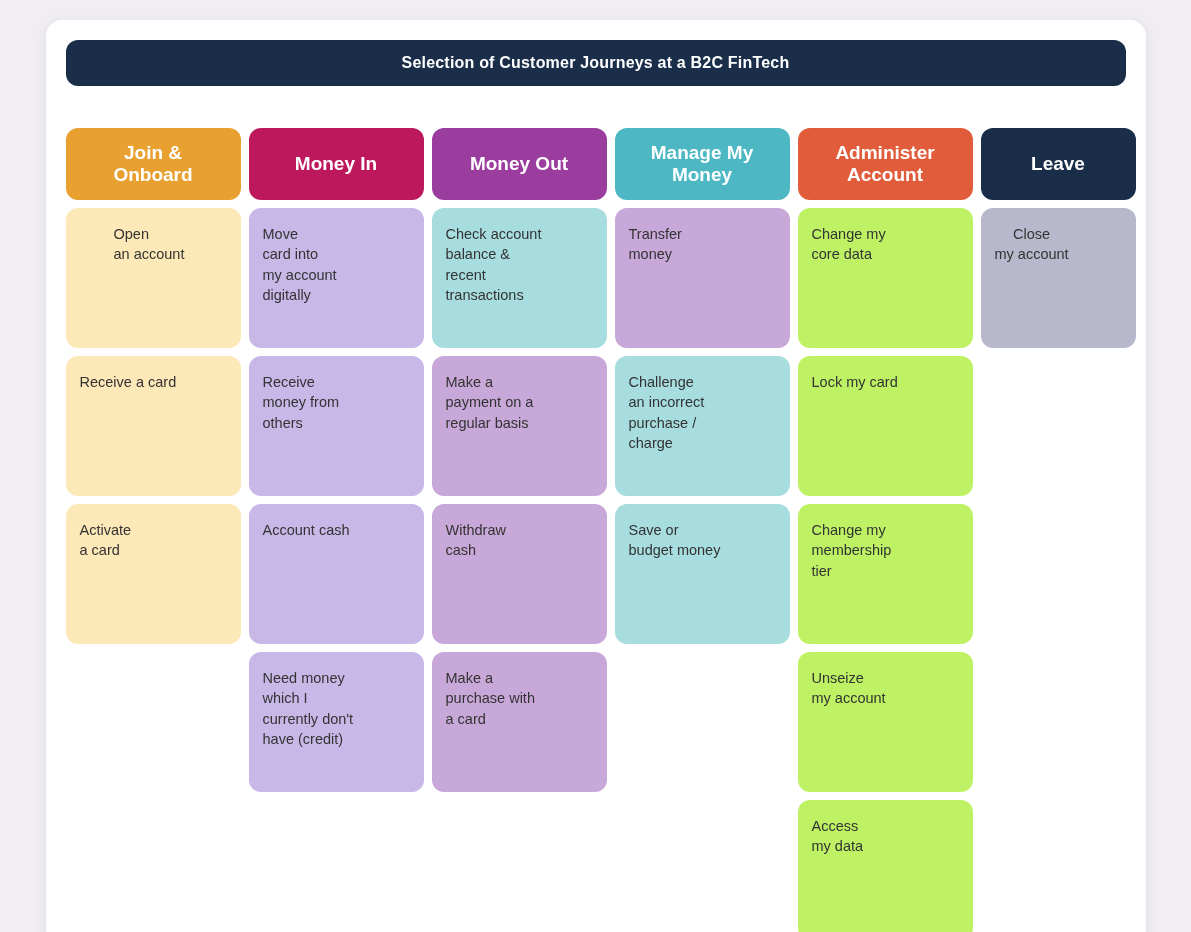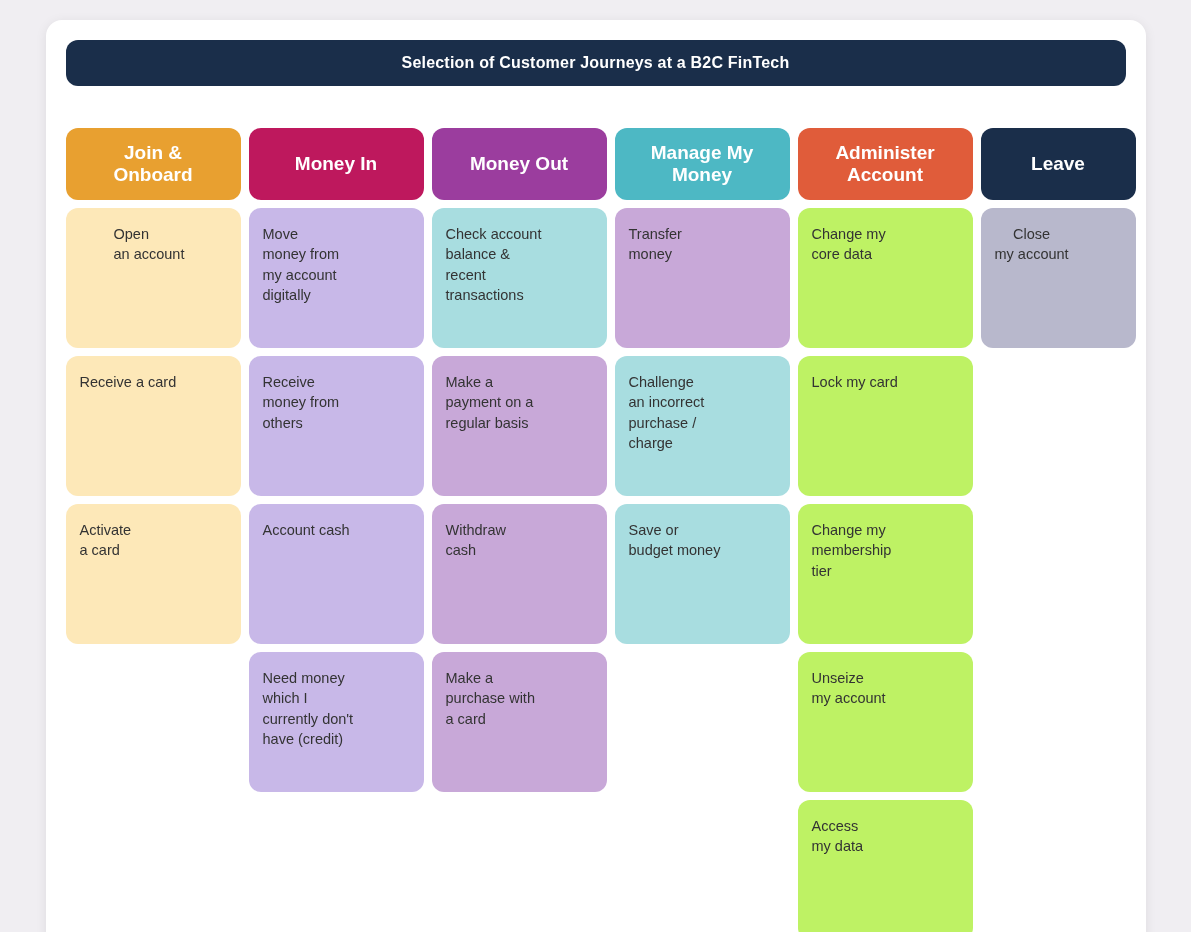--- a/index.html
+++ b/index.html
@@ -102,21 +102,21 @@
       <div class="header-cell header-moneyin" style="white-space: pre-line;">Money In</div>
       <div class="header-cell header-moneyout" style="white-space: pre-line;">Money Out</div>
       <div class="header-cell header-manage" style="white-space: pre-line;">Manage My
 Money</div>
       <div class="header-cell header-admin" style="white-space: pre-line;">Administer
 Account</div>
       <div class="header-cell header-leave" style="white-space: pre-line;">Leave</div>
       <div class="cell cell-join" style="white-space: pre-line; padding-left: 48px;">Open
 an account</div>
       <div class="cell cell-moneyin" style="white-space: pre-line;">Move
-money from
+card into
 my account
 digitally</div>
       <div class="cell cell-manage" style="white-space: pre-line;">Check account
 balance &amp;
 recent
 transactions</div>
       <div class="cell cell-moneyout" style="white-space: pre-line;">Transfer
 money</div>
       <div class="cell cell-admin" style="white-space: pre-line;">Change my
 core data</div>

